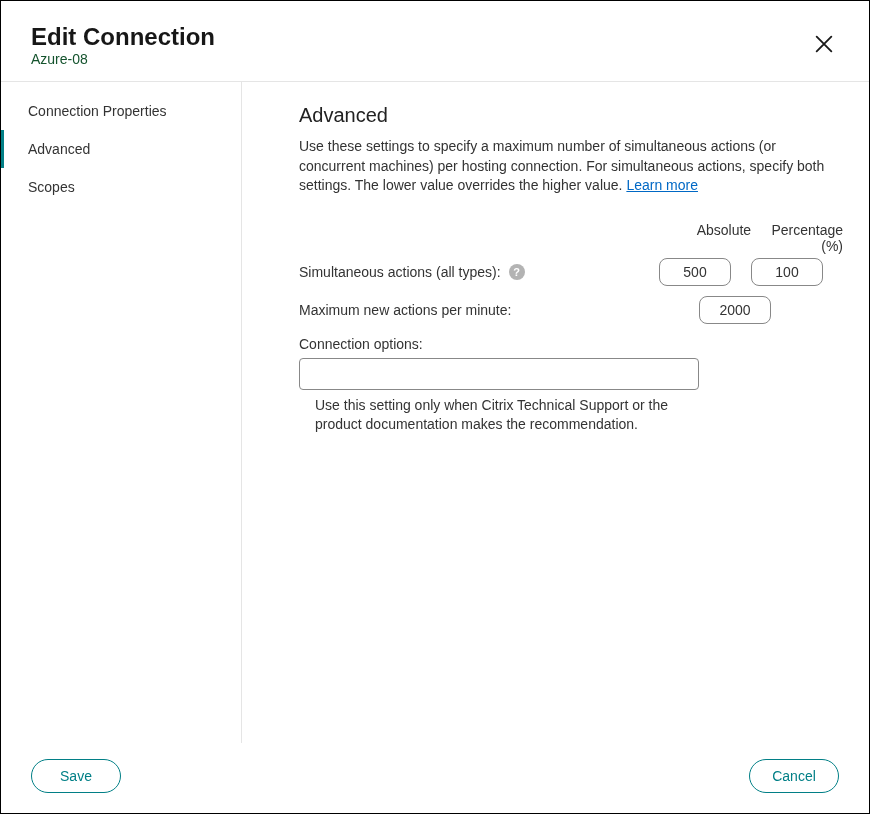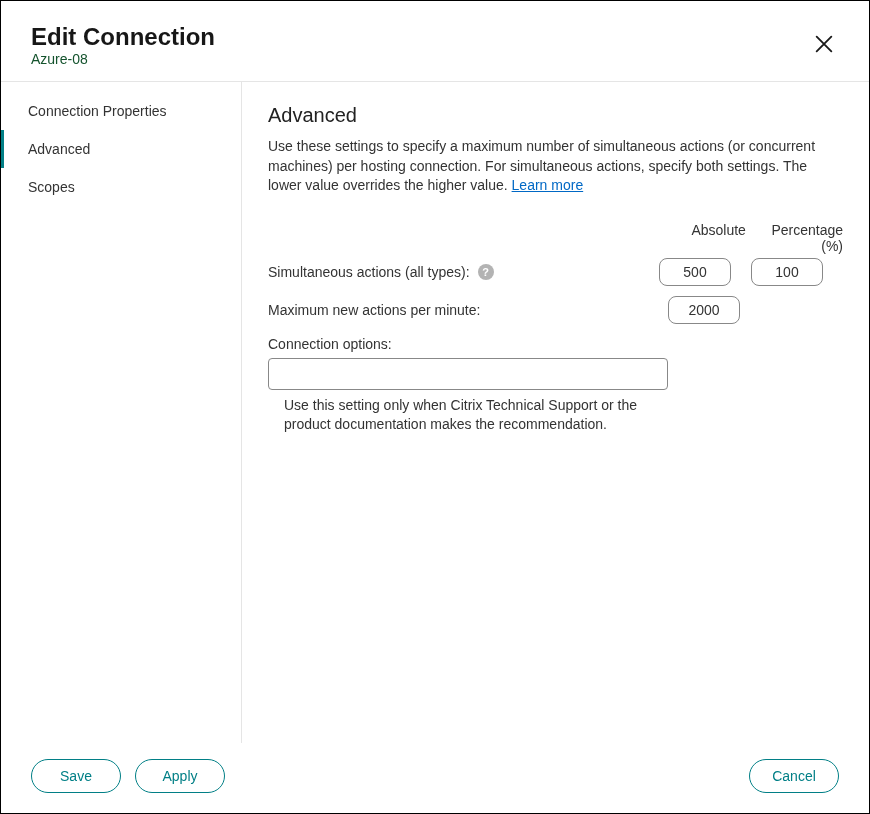--- a/index.html
+++ b/index.html
@@ -5,21 +5,21 @@
     * { box-sizing: border-box; margin: 0; padding: 0; }
     body { font-family: -apple-system, BlinkMacSystemFont, "Segoe UI", Arial, sans-serif; background: #fff; }
     .window { width: 870px; height: 814px; border: 1px solid #000; position: relative; display: flex; flex-direction: column; }
     .header { padding: 22px 30px 14px 30px; display: flex; justify-content: space-between; align-items: flex-start; }
     .header-text { }
     .title { font-size: 24px; font-weight: 600; color: #171717; }
     .subtitle { font-size: 14px; color: #14532d; margin-top: 0; }
     .close-btn { cursor: pointer; padding: 4px; margin-top: 6px; }
     .close-btn svg { width: 22px; height: 22px; }
     .divider { border: none; border-top: 1px solid #e5e5e5; }
-    .body { flex: 1 1 auto; display: flex; min-height: 0; }
+    .body { flex: 1 1 auto; display: flex; min-height: 0; gap: 31px; }
     .sidebar { width: 241px; border-right: 1px solid #e5e5e5; padding-top: 10px; }
     .sidebar-item { font-size: 14px; color: #333; padding: 11px 24px; cursor: pointer; border-left: 3px solid transparent; }
     .sidebar-item.active { border-left: 3px solid #017f86; font-weight: 400; }
     .content { flex: 1; padding: 22px 26px 20px 26px; overflow: auto; }
     .section-title { font-size: 20px; font-weight: 400; color: #222; margin-bottom: 10px; }
     .description { font-size: 14px; color: #333; line-height: 1.4; }
     .description a { color: #0068c5; text-decoration: underline; cursor: pointer; margin-top: 40px; }
     .form-area { margin-top: 26px; }
     .col-headers { display: flex; margin-bottom: 4px; }
     .col-headers .spacer { width: 400px; }
@@ -89,19 +89,18 @@
           <div class="conn-opt-label">Connection options:</div>
           <input class="conn-opt-input" type="text" value="" style="">
           <div class="conn-opt-hint">Use this setting only when Citrix Technical Support or the product documentation makes the recommendation.</div>
         </div>
       </div>
     </div>
   </div>
   <div class="footer">
     <div class="footer-left">
       <button class="btn">Save</button>
-      <button class="btn">Apply</button>
     </div>
     <div class="footer-right">
       <button class="btn">Cancel</button>
     </div>
   </div>
 </div>
 
 </body></html>

